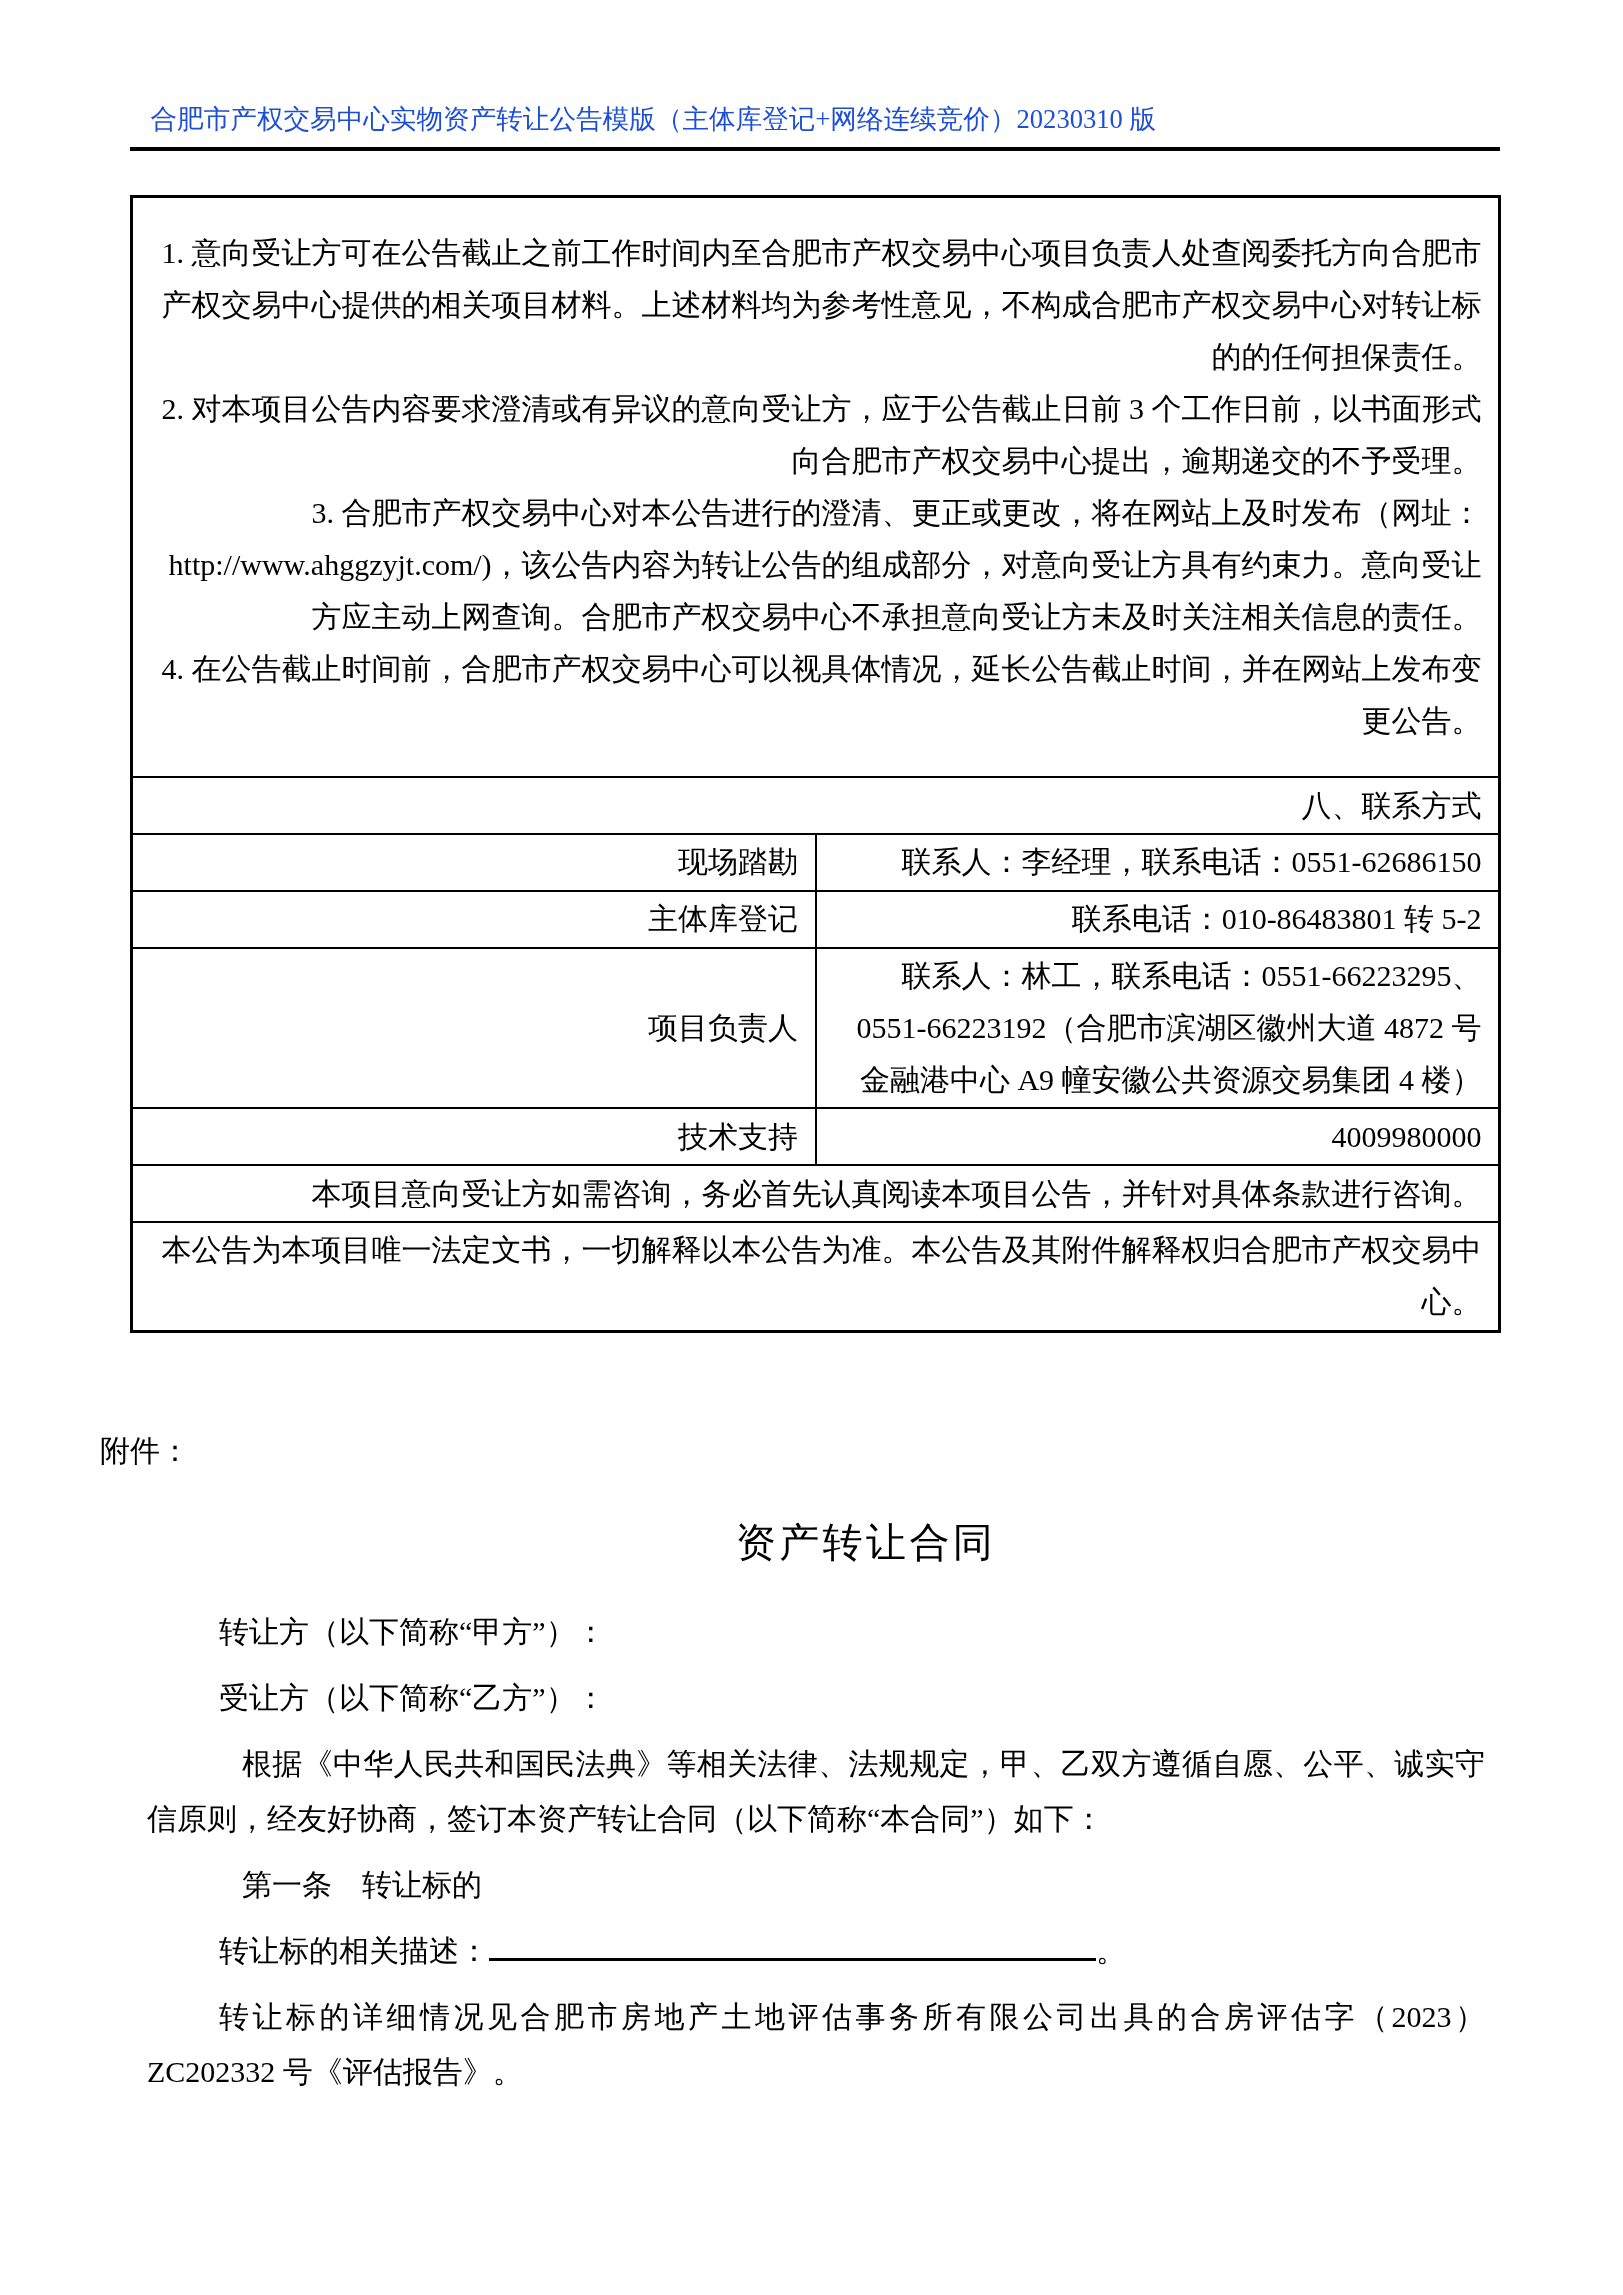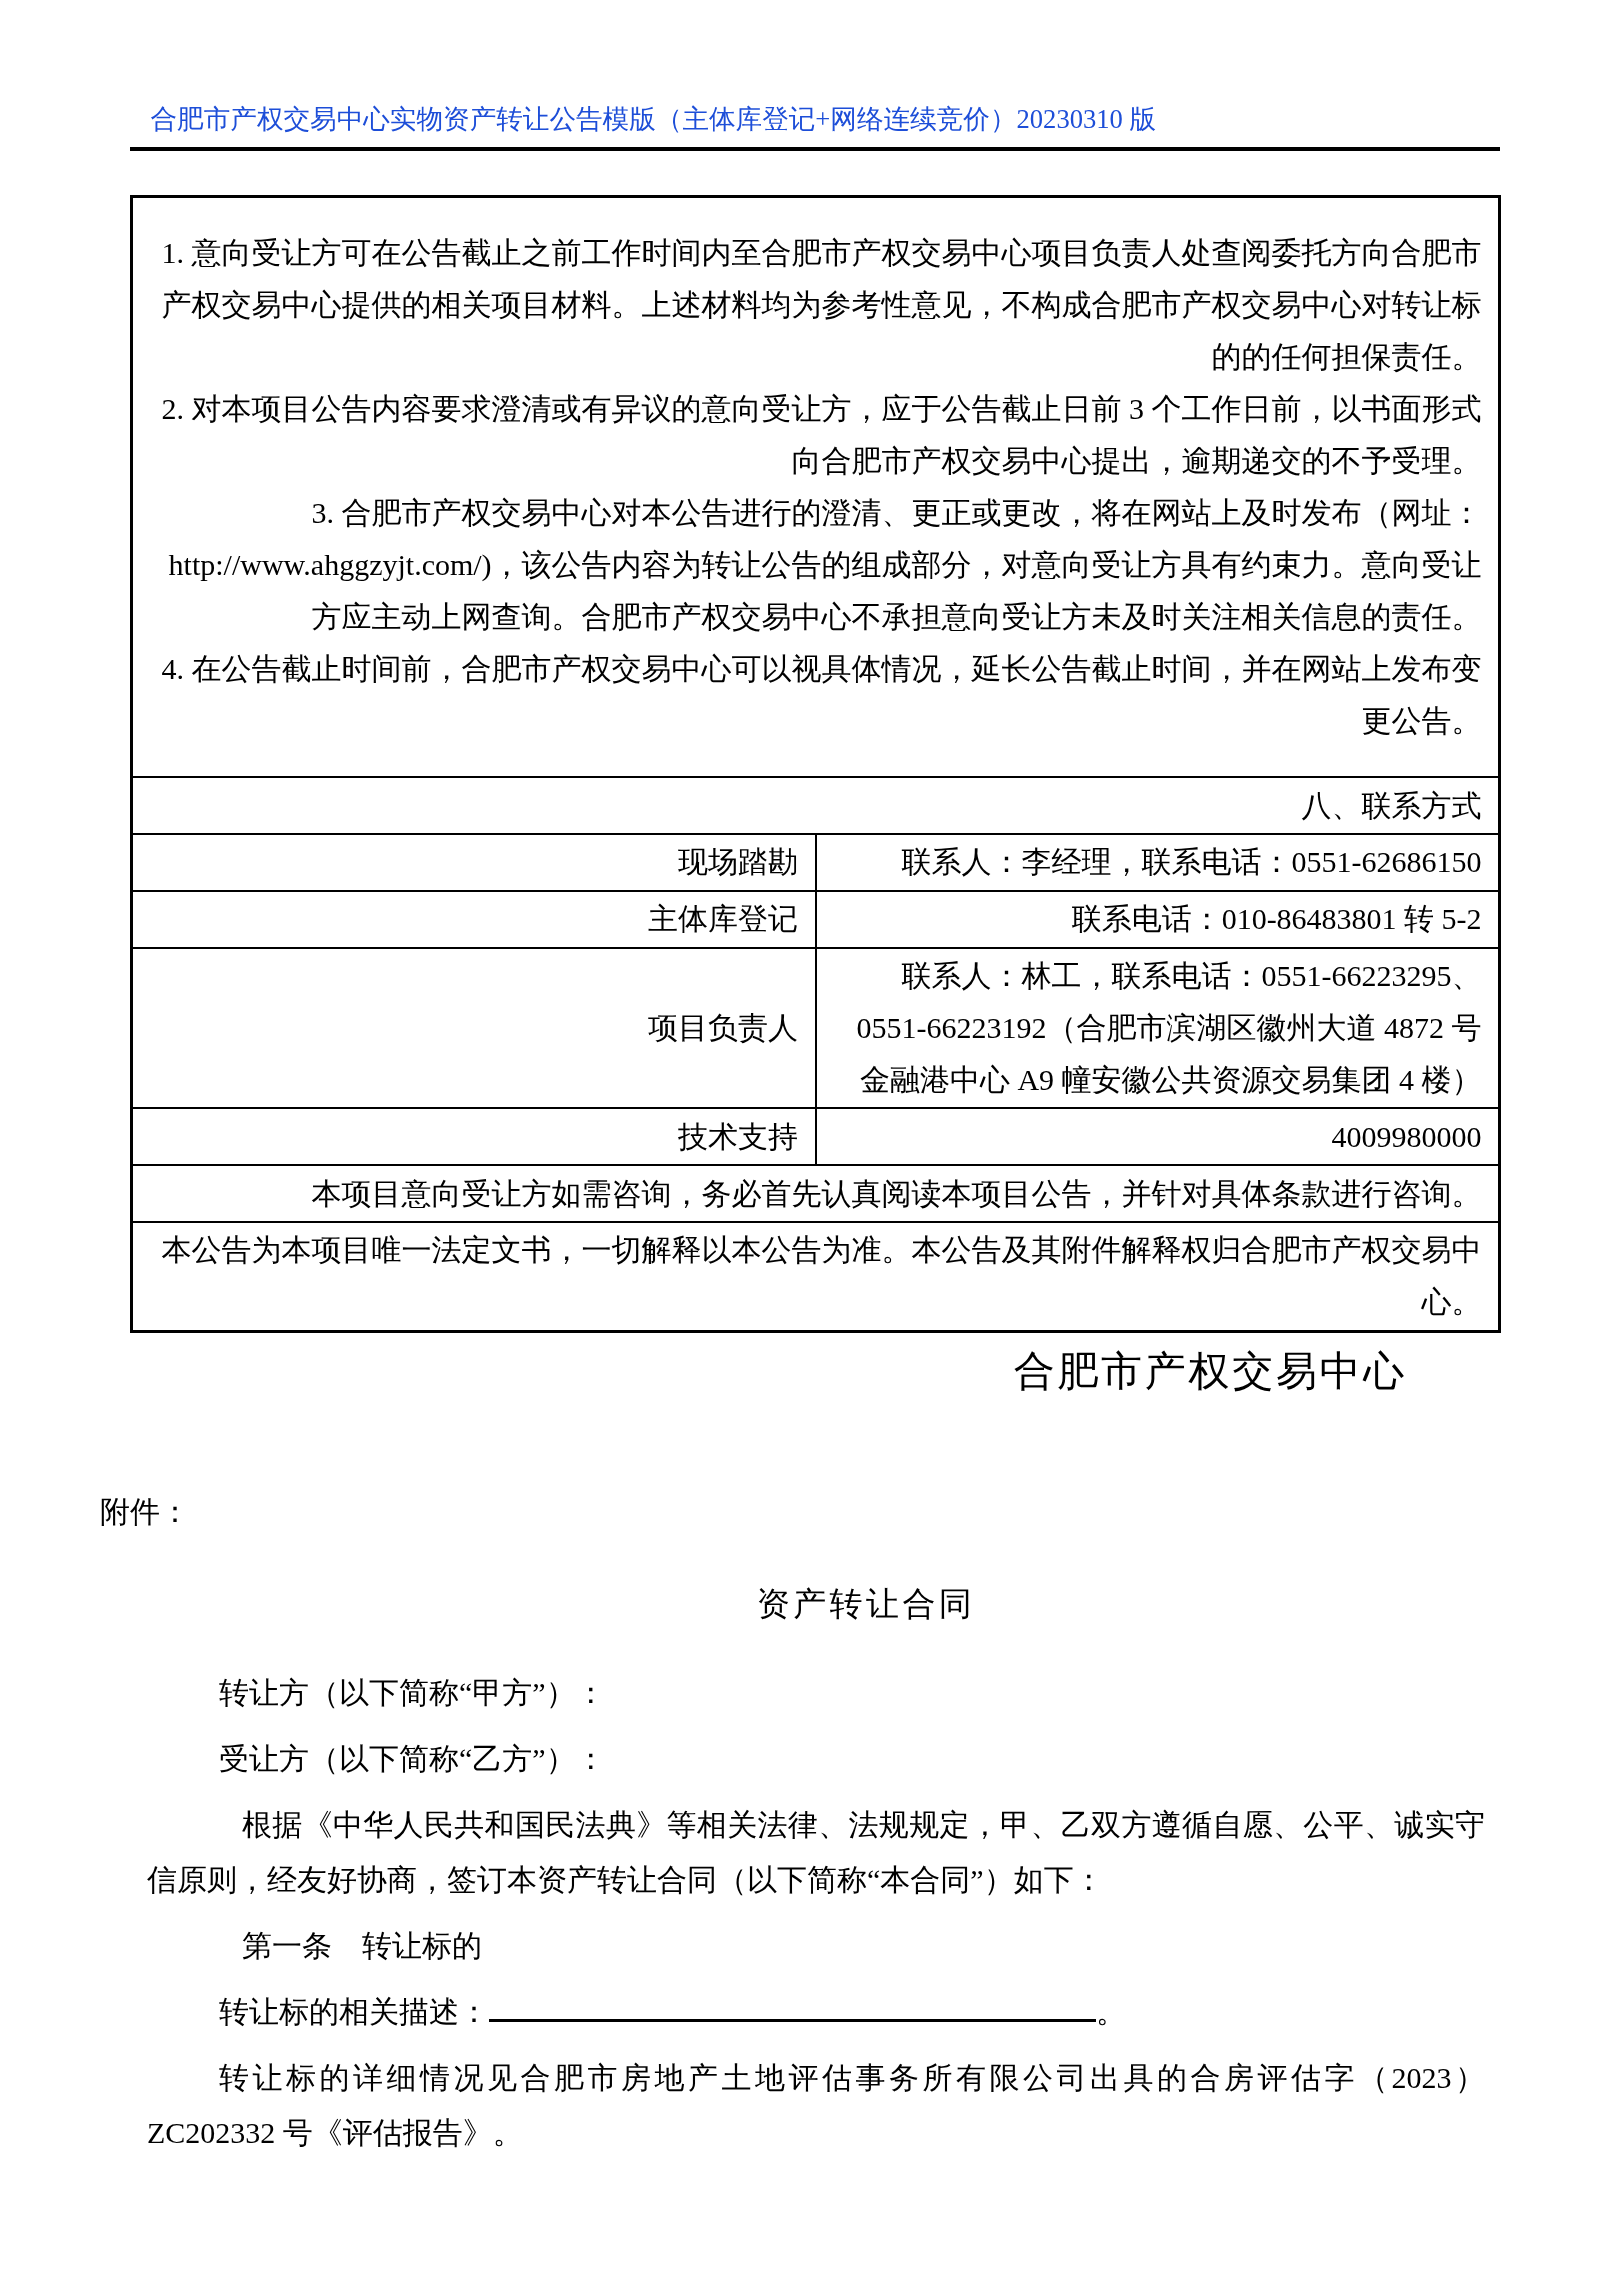--- a/index.html
+++ b/index.html
@@ -71,21 +71,21 @@
     margin-left: 100px;
     padding-top: 100px;
     font-size: 30px;
     line-height: 35px;
     font-family: Liberation Serif, serif;
   }
   .contract-title {
     margin-top: 56px;
     text-align: center;
     text-indent: 109px;
-    font-size: 33px;
+    font-size: 40px;
     line-height: 38px;
     letter-spacing: 3.4px;
   }
   .contract-body {
     margin: 42px 127px 0 136px;
     font-size: 30px;
     line-height: 55px;
   }
   .contract-body p { margin: 11px; text-align: justify; }
   .ind-a { text-indent: 72px; }
@@ -138,21 +138,20 @@
       </tr>
       <tr>
         <td class="note1" colspan="2">本项目意向受让方如需咨询，务必首先认真阅读本项目公告，并针对具体条款进行咨询。</td>
       </tr>
       <tr>
         <td class="note2" colspan="2">本公告为本项目唯一法定文书，一切解释以本公告为准。本公告及其附件解释权归合肥市产权交易中心。</td>
       </tr>
     </tbody>
   </table>
 
-  <div class="signature">合肥市产权交易中心</div>
 
   <div class="attachment-label">附件：</div>
 
   <div class="contract-title">资产转让合同</div>
 
   <div class="contract-body">
     <p class="ind-a">转让方（以下简称“甲方”）：</p>
     <p class="ind-a">受让方（以下简称“乙方”）：</p>
     <p class="ind-b">根据《中华人民共和国民法典》等相关法律、法规规定，甲、乙双方遵循自愿、公平、诚实守信原则，经友好协商，签订本资产转让合同（以下简称“本合同”）如下：</p>
     <p class="ind-b">第一条　转让标的</p>

